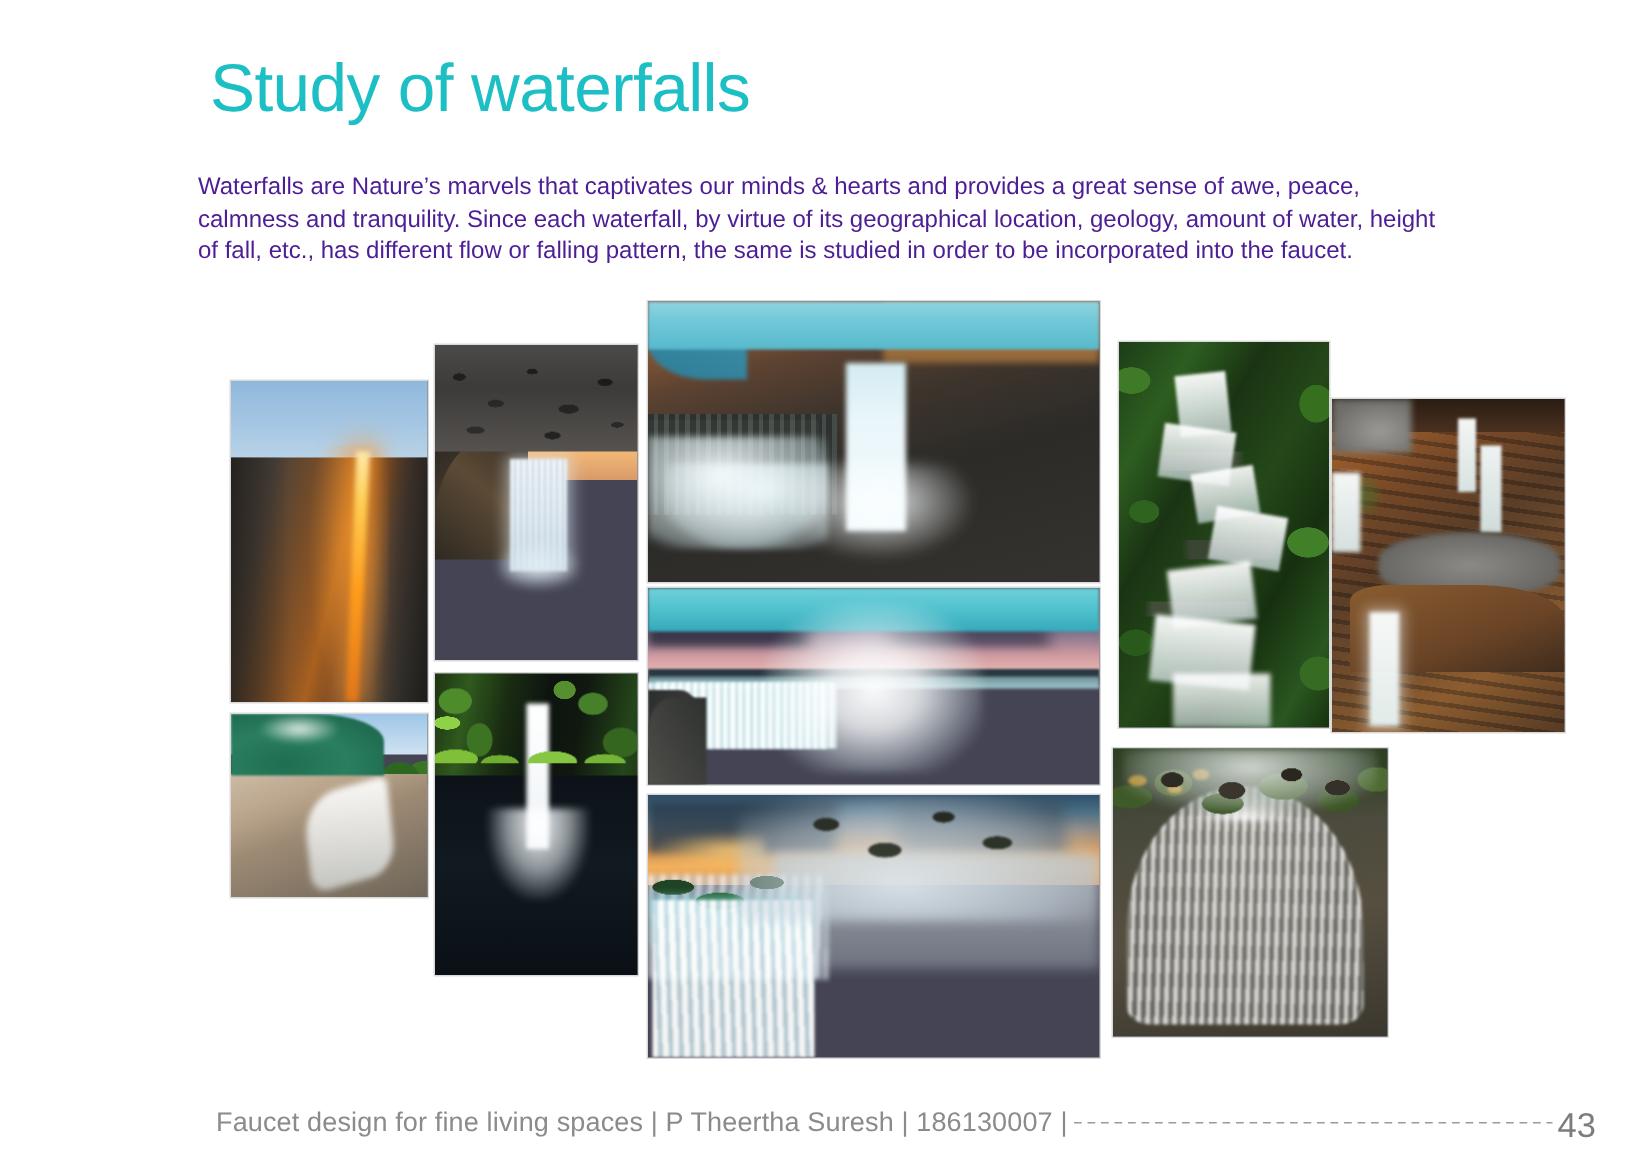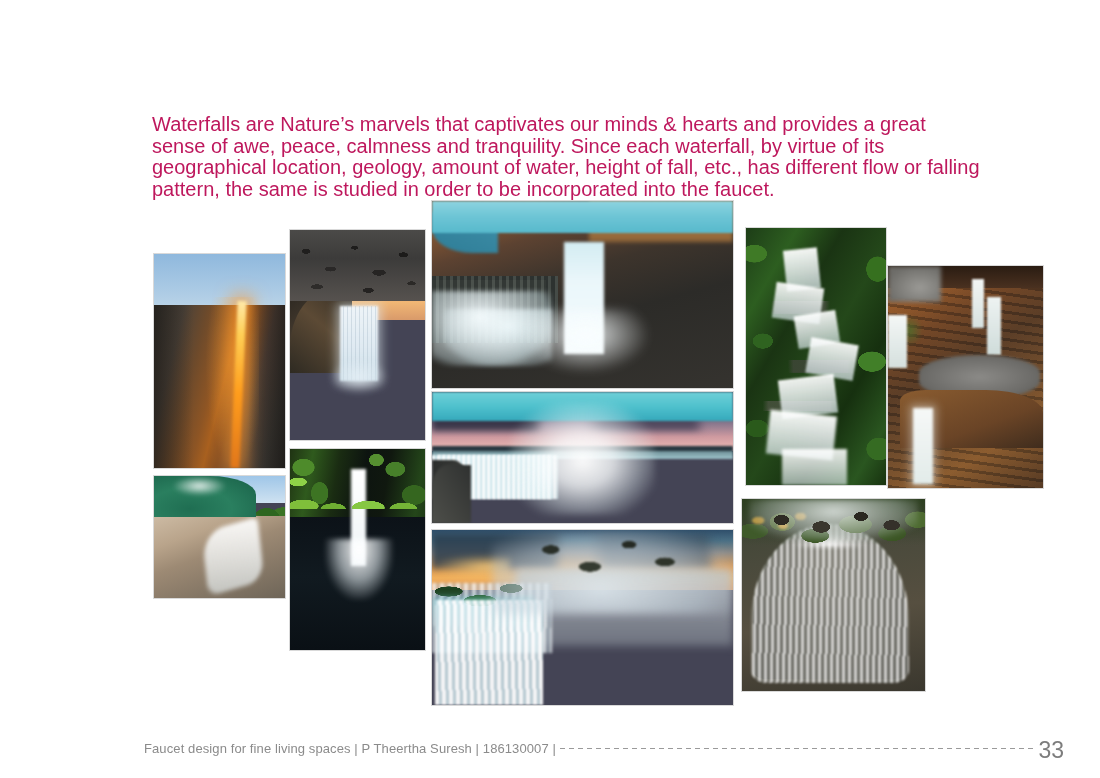--- a/index.html
+++ b/index.html
@@ -21,22 +21,22 @@
     font-size: 45px; font-weight: 400; color: #1BBFC4;
     letter-spacing: -0.4px; line-height: 1;
   }
   .title-sub {
     font-size: 23px; font-weight: 400; color: #1BBFC4;
     letter-spacing: -0.2px;
   }
 
   
   .body-copy {
-    position: absolute; left: 152px; top: 114px; width: 830px;
-    font-size: 20px; line-height: 21.5px; color: #be185d;
+    position: absolute; left: 132px; top: 114px; width: 830px;
+    font-size: 16px; line-height: 21.5px; color: #4c1d95;
   }
 
   
   .collage { position: absolute; left: 0; top: 0; width: 1100px; height: 778px; }
   .photo {
     position: absolute;
     background-color: #445;
     box-shadow: 0 0 0 1px rgba(120,120,120,0.28);
     overflow: hidden;
   }
@@ -397,38 +397,39 @@
 
   
   .footer {
     position: absolute; left: 0; bottom: 0; width: 1100px; height: 54px;
   }
   .footer-inner {
     position: absolute; left: 144px; bottom: 18px; right: 36px;
     display: flex; align-items: center; gap: 0;
   }
   .footer-text {
-    font-size: 13px; color: #8b8b8b; white-space: nowrap; letter-spacing: 0.1px;
+    font-size: 18px; color: #8b8b8b; white-space: nowrap; letter-spacing: 0.1px;
   }
   .footer-dash {
     flex: 1 1 auto; height: 1px; margin: 0 2px 0 4px;
     background-image: linear-gradient(90deg,#9a9a9a 0 5px, transparent 5px 9px);
     background-size: 9px 1px; background-repeat: repeat-x;
   }
   .footer-page {
     font-size: 23px; color: #7d7d7d; margin-left: 1px; line-height: 1;
     transform: translateY(2px);
   }
 </style>
 </head>
 <body>
 
 <div class="slide">
 
   <div class="title-row">
+    <span class="title-main">Study of waterfalls</span>
   </div>
 
   <p class="body-copy">Waterfalls are Nature’s marvels that captivates our minds &amp; hearts and provides a great sense of awe, peace, calmness and tranquility. Since each waterfall, by virtue of its geographical location, geology, amount of water, height of fall, etc., has different flow or falling pattern, the same is studied in order to be incorporated into the faucet.</p>
 
   <div class="collage">
 
     <div class="photo" id="p1" title="Orange firefall water glowing on dark granite cliff" aria-label="Orange firefall water glowing on dark granite cliff">
       <div class="layer sky"></div>
         <div class="layer trees"></div>
       <div class="layer cliff"></div>
@@ -543,17 +544,17 @@
       <div class="layer base"></div>
         <div class="layer boulders"></div>
     </div>
 
   </div>
 
   <div class="footer">
     <div class="footer-inner">
       <span class="footer-text">Faucet design for fine living spaces  |  P Theertha Suresh  |  186130007  |</span>
       <span class="footer-dash"></span>
-      <span class="footer-page">33</span>
+      <span class="footer-page">43</span>
     </div>
   </div>
 
 </div>
 
 </body></html>

